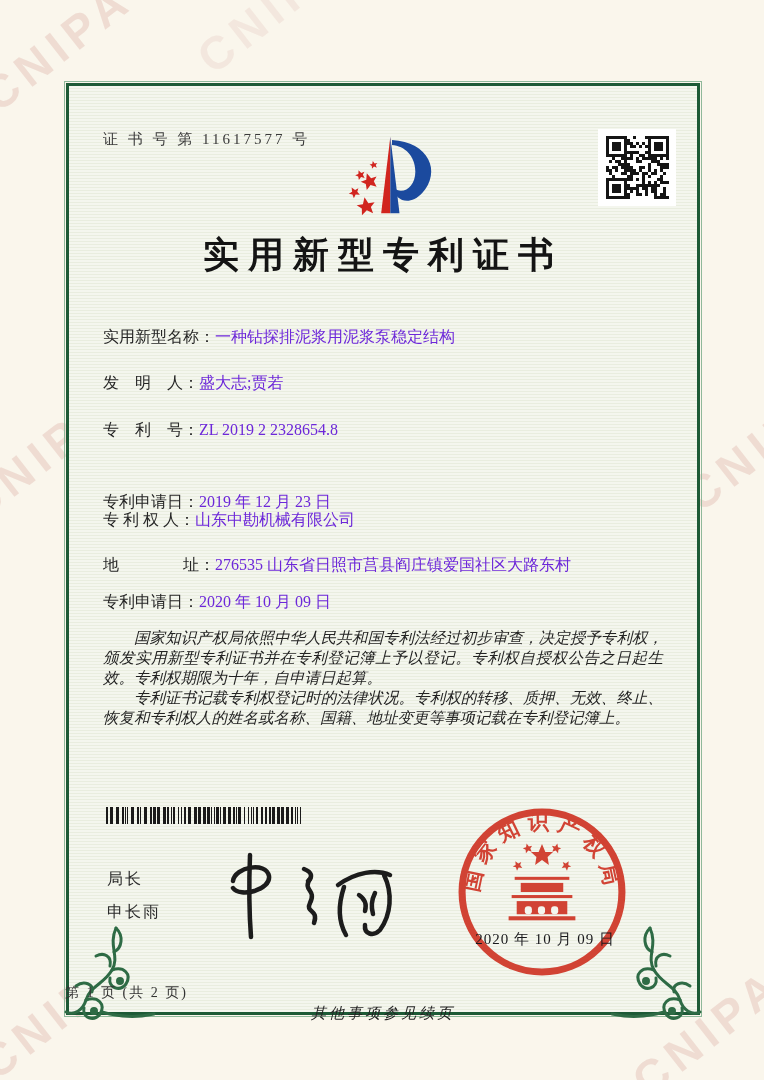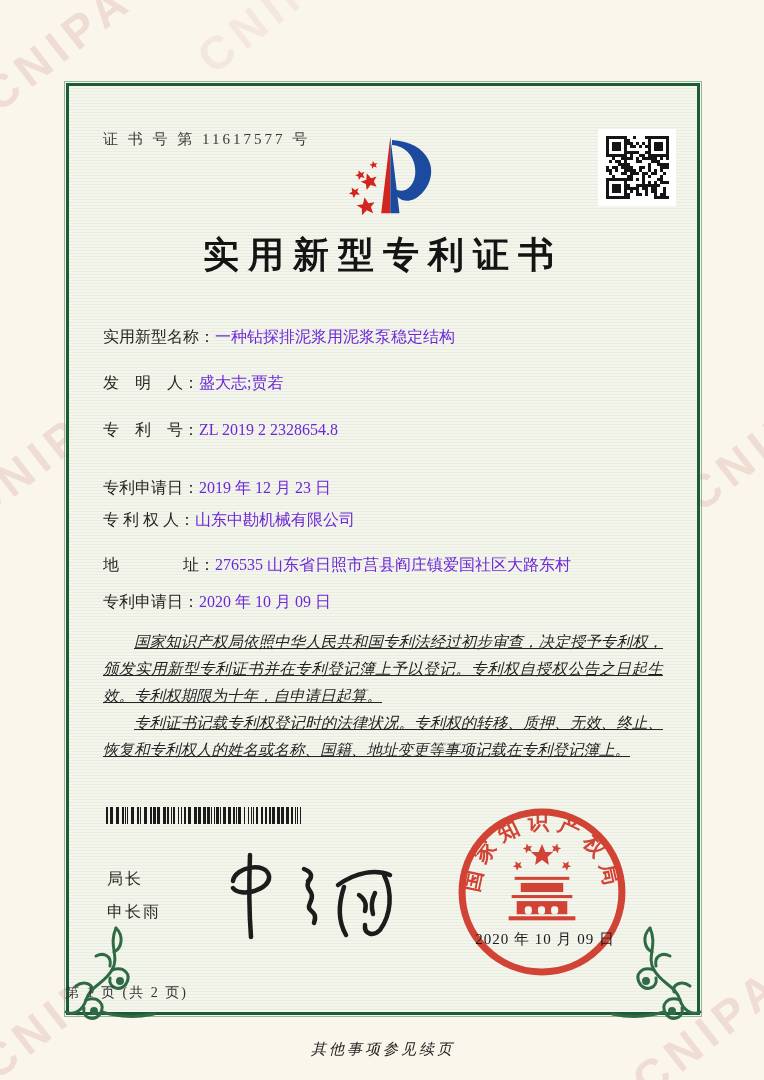--- a/index.html
+++ b/index.html
@@ -20,35 +20,35 @@
          background:repeating-linear-gradient(0deg,#f4f6ee 0px,#f4f6ee 2px,#e9eddf 2px,#e9eddf 3px);}
   
   .abs{position:absolute;z-index:2;}
   .certno{left:103px;top:130px;font-size:15px;letter-spacing:3px;color:#3a3a3a;}
   .title{left:65px;top:231px;width:636px;text-align:center;font-size:36px;
          font-weight:bold;letter-spacing:9px;color:#141414;}
   .row{left:103px;width:580px;font-size:16px;color:#262626;}
   .lbl{color:#262626;}
   .val{color:#6d28d9;}
   .grant2{position:absolute;left:289px;top:0;white-space:nowrap;}
-  .paras{left:103px;top:628px;width:560px;font-size:15.5px;line-height:27px;
-         color:#232323;font-style:italic;text-align:justify;text-decoration:underline;}
+  .paras{left:103px;top:628px;width:560px;font-size:15.5px;line-height:20px;
+         color:#232323;font-style:italic;text-align:justify;}
   .paras p{margin:0;text-indent:2em;}
   .barcode{left:106px;top:807px;width:198px;height:17px;display:flex;align-items:stretch;}
   .barcode b{display:block;height:100%;}
   .signer{left:107px;font-size:16px;letter-spacing:2px;color:#2b2b2b;
           font-family:"Liberation Sans",sans-serif;}
   .sig{left:220px;top:845px;z-index:3;}
   .sealwrap{left:456px;top:806px;width:172px;height:172px;z-index:3;opacity:0.95;}
   .sealdate{left:460px;top:930px;width:170px;text-align:center;font-size:15px;
             letter-spacing:1px;color:#19191c;z-index:4;}
   .pageind{left:65px;top:984px;width:636px;text-align:left;font-size:14px;
            letter-spacing:2px;color:#333;}
   .contnote{left:65px;top:1004px;width:636px;text-align:center;font-size:15px;
-            letter-spacing:3px;color:#232323;font-style:italic;margin-top:36px;}
+            letter-spacing:3px;color:#232323;font-style:italic;}
   .qrpatch{left:598px;top:129px;width:78px;height:77px;background:#ffffff;}
   .qr{position:absolute;left:8px;top:7px;display:grid;
       grid-template-columns:repeat(21,3px);grid-auto-rows:3px;}
   .qr b{display:block;width:3px;height:3px;}
   .qr b.k{background:#151515;}
   .flourish{z-index:2;pointer-events:none;}
 </style>
 </head>
 <body>
 
@@ -535,21 +535,21 @@
 
 <div class="abs row" style="top:327px">
   <span class="lbl">实用新型名称：</span><span class="val">一种钻探排泥浆用泥浆泵稳定结构</span>
 </div>
 <div class="abs row" style="top:373px">
   <span class="lbl">发　明　人：</span><span class="val">盛大志;贾若</span>
 </div>
 <div class="abs row" style="top:420px">
   <span class="lbl">专　利　号：</span><span class="val">ZL 2019 2 2328654.8</span>
 </div>
-<div class="abs row" style="top:478px">
+<div class="abs row" style="top:492px">
   <span class="lbl">专利申请日：</span><span class="val">2019 年 12 月 23 日</span>
 </div>
 <div class="abs row" style="top:510px">
   <span class="lbl">专 利 权 人：</span><span class="val">山东中勘机械有限公司</span>
 </div>
 <div class="abs row" style="top:555px">
   <span class="lbl">地　　　　址：</span><span class="val">276535 山东省日照市莒县阎庄镇爱国社区大路东村</span>
 </div>
 <div class="abs row" style="top:592px">
   <span class="lbl">专利申请日：</span><span class="val">2020 年 10 月 09 日</span>

